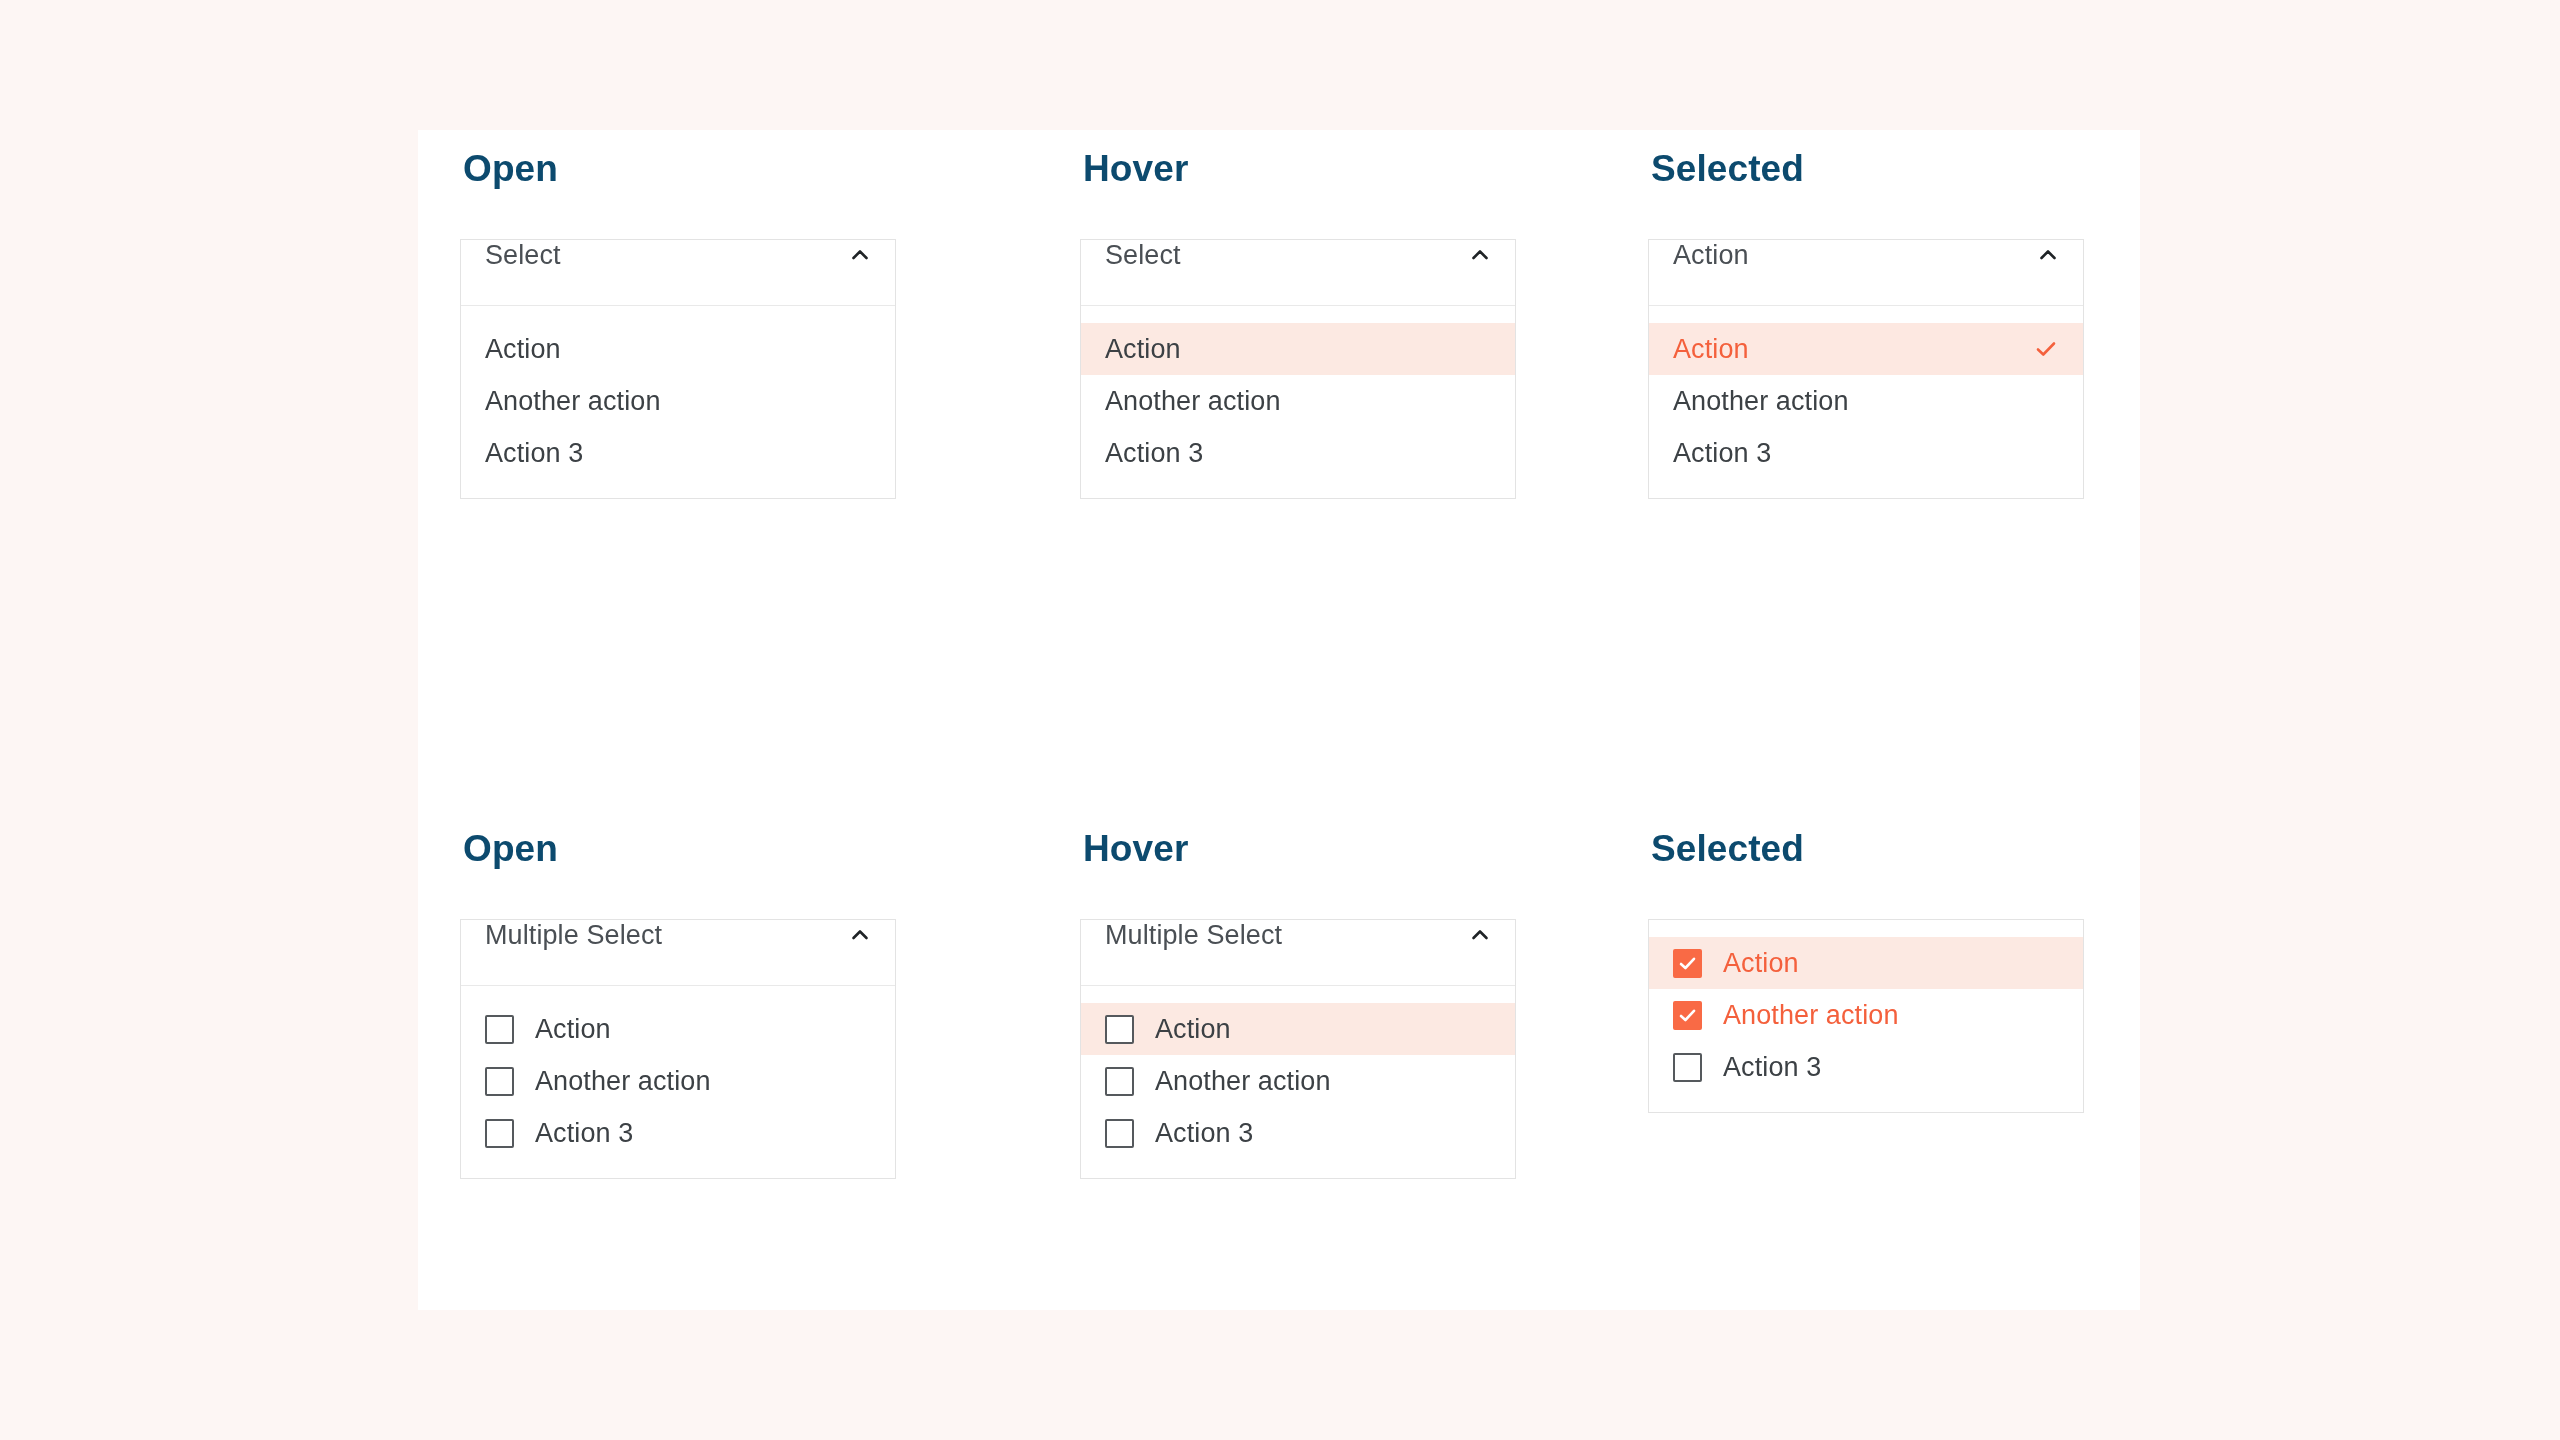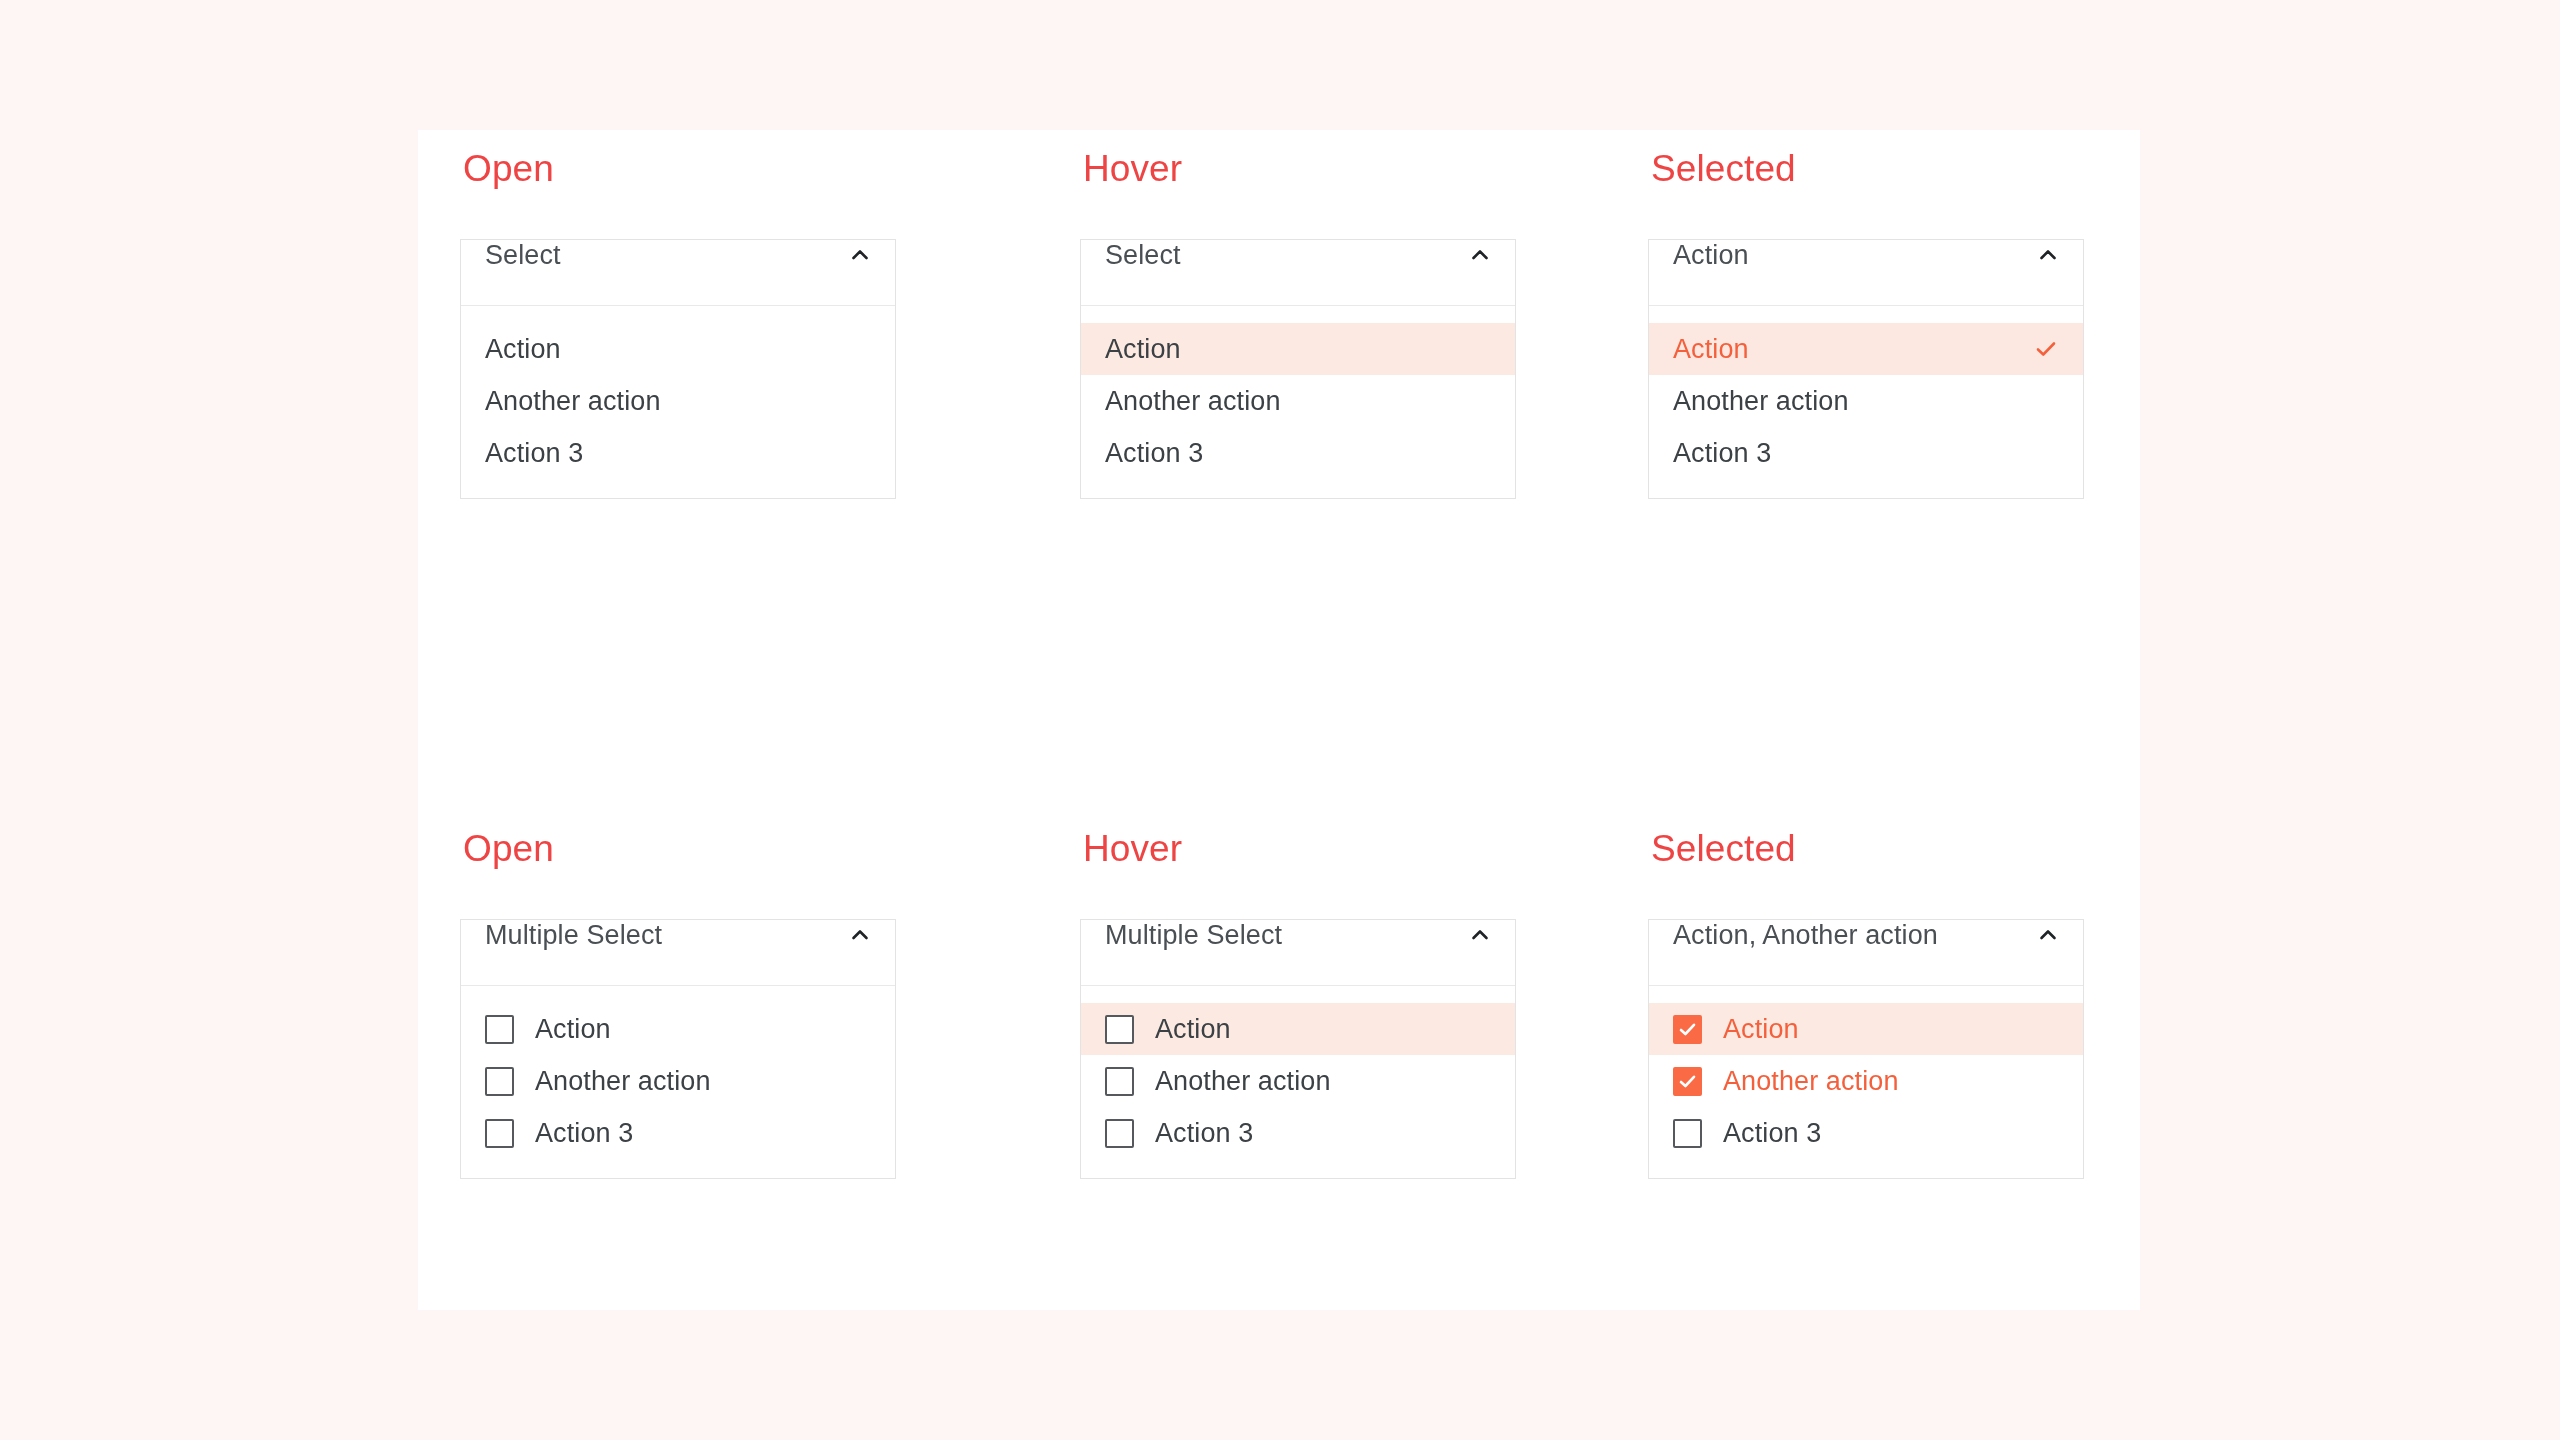--- a/index.html
+++ b/index.html
@@ -41,22 +41,22 @@
   .col {
     position: absolute;
     width: 440px;
   }
   .col.c1 { left: 0px; }
   .col.c2 { left: 594px; padding-left: 26px; }
   .col.c3 { left: 1188px; }
 
   .section-title {
     font-size: 37px;
-    font-weight: 400;
-    color: #ef4444;
+    font-weight: 700;
+    color: #0c4a6e;
     letter-spacing: 0.1px;
     line-height: 1;
     margin: 0 0 52px 3px;
     white-space: nowrap;
   }
 
   
   .dropdown {
     width: 436px;
     border: 1px solid #E3E3E3;
@@ -296,28 +296,20 @@
               <span class="cb"></span>
               <span class="label">Action 3</span>
             </div>
           </div>
         </div>
       </div>
 
       <div class="col c3">
         <div class="section-title">Selected</div>
         <div class="dropdown">
-          <div class="dd-trigger">
-            <span class="dd-value">Action, Another action</span>
-            <span class="chev">
-              <svg width="26" height="26" viewBox="0 0 26 26">
-                <path d="M6.5 16 L13 9.5 L19.5 16" fill="none" stroke="#1F2326" stroke-width="2.6" stroke-linecap="round" stroke-linejoin="round"></path>
-              </svg>
-            </span>
-          </div>
           <div class="dd-list">
             <div class="dd-item cb-row is-hover is-checked-text">
               <span class="cb checked">
                 <svg width="21" height="21" viewBox="0 0 21 21">
                   <path d="M4 11 L8.4 15 L17 5.8" fill="none" stroke="#FFFFFF" stroke-width="2.6" stroke-linecap="round" stroke-linejoin="round"></path>
                 </svg>
               </span>
               <span class="label">Action</span>
             </div>
             <div class="dd-item cb-row is-checked-text">

